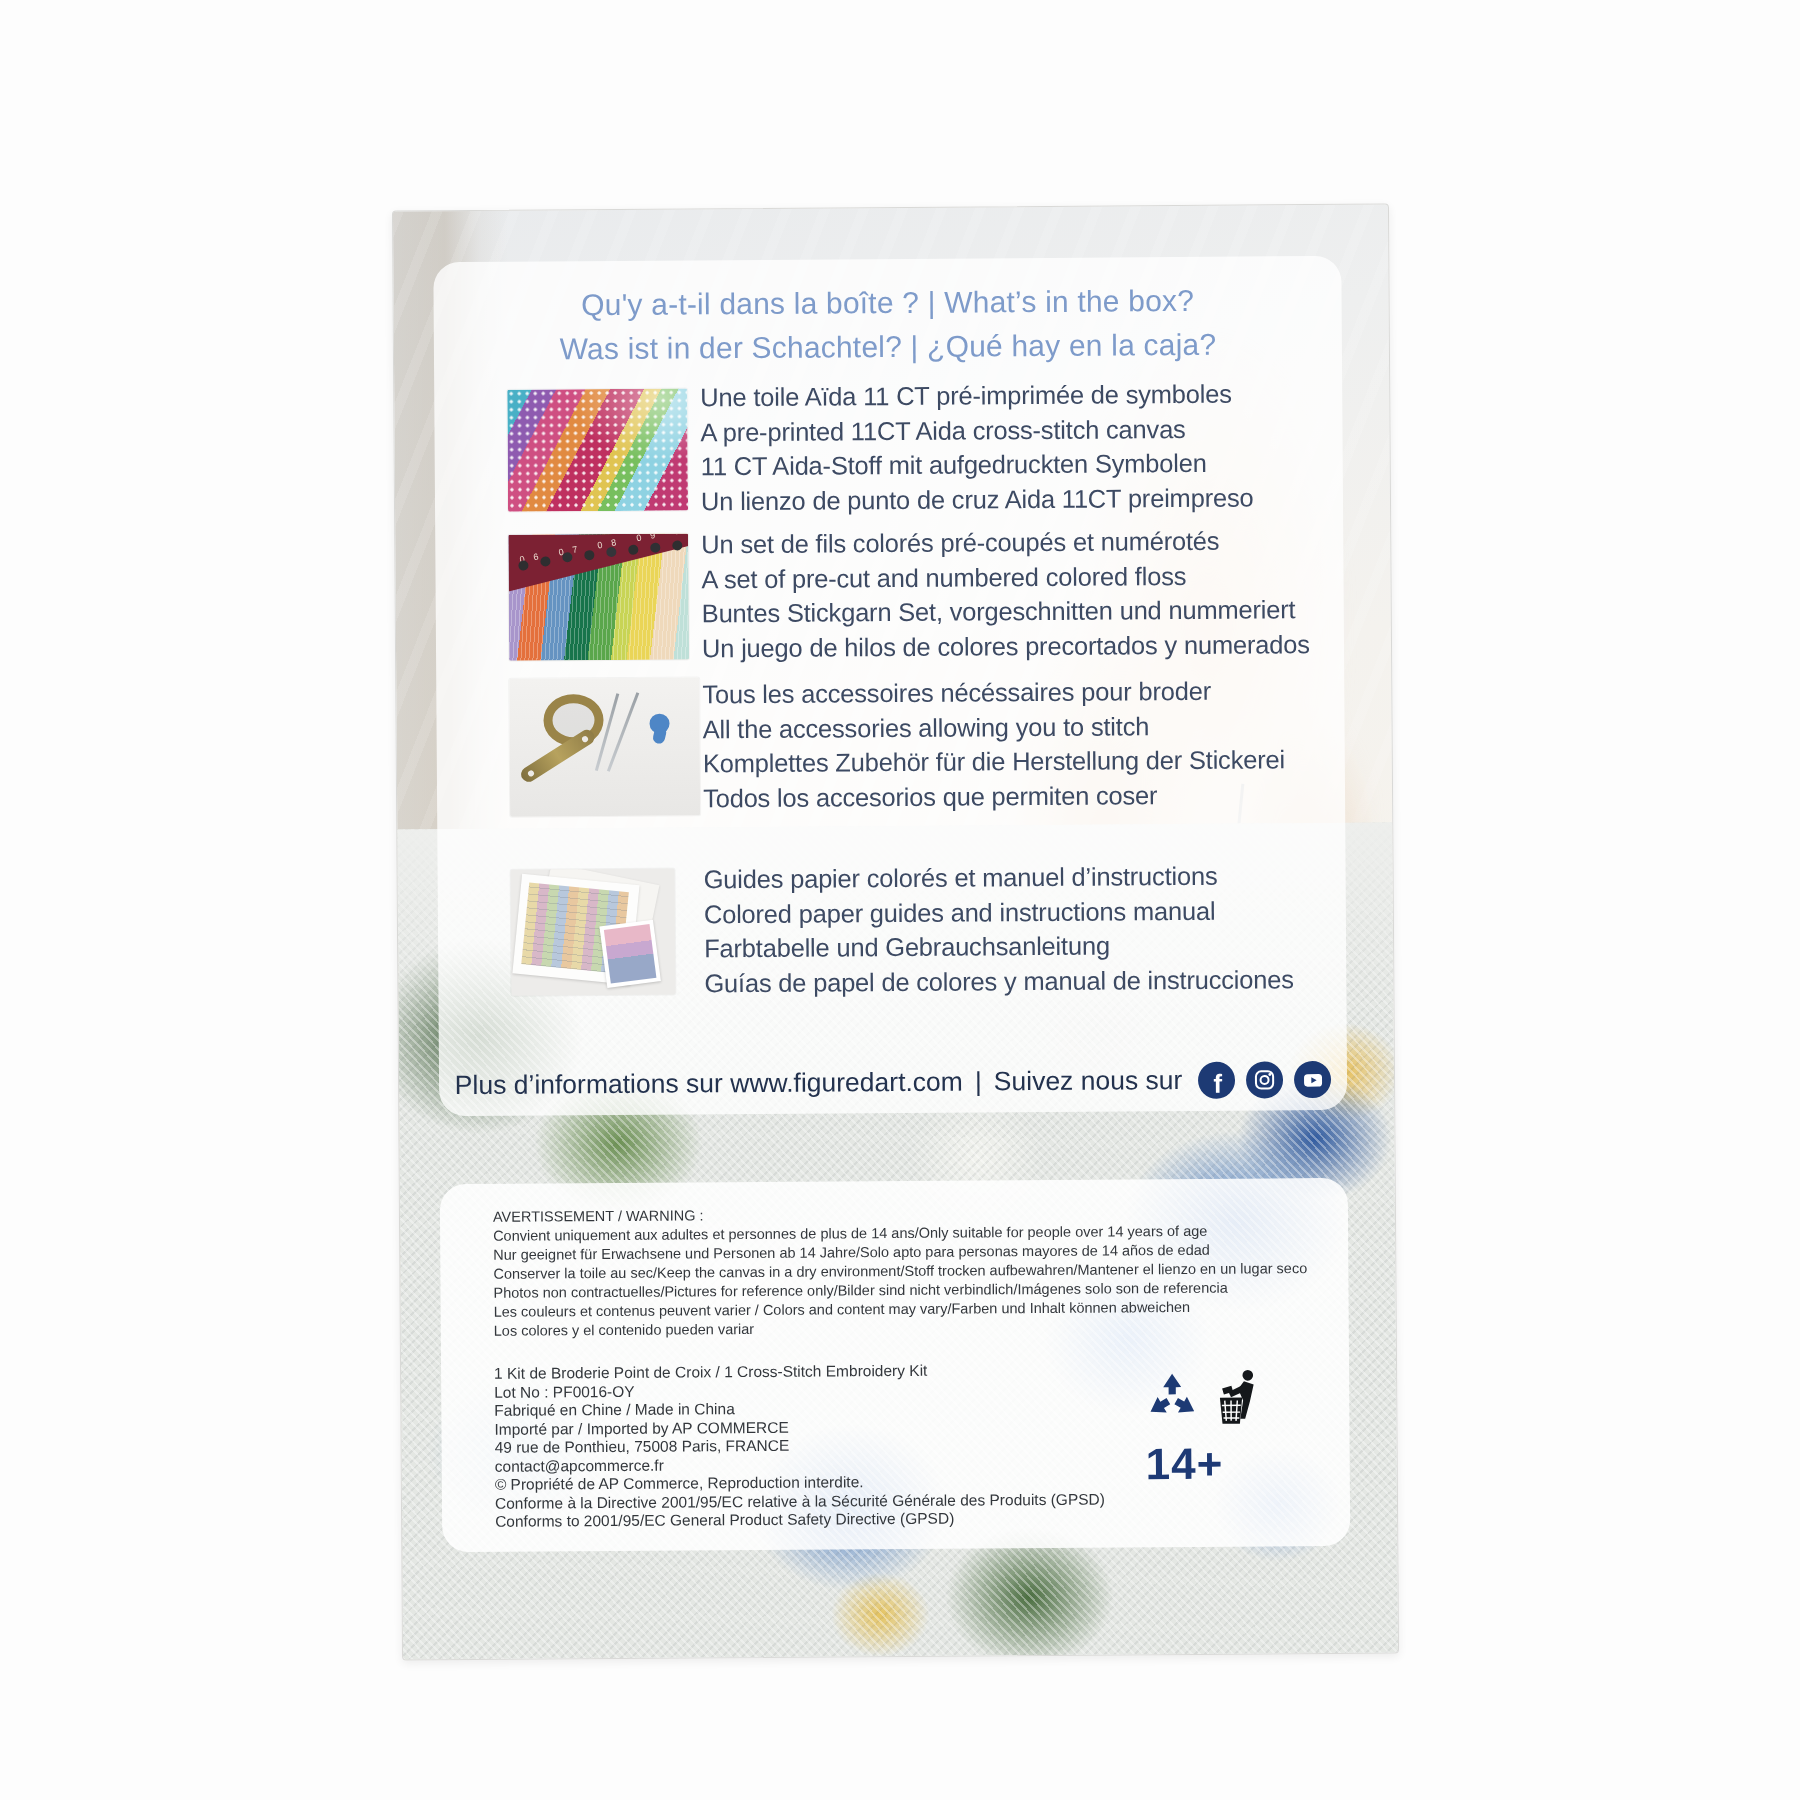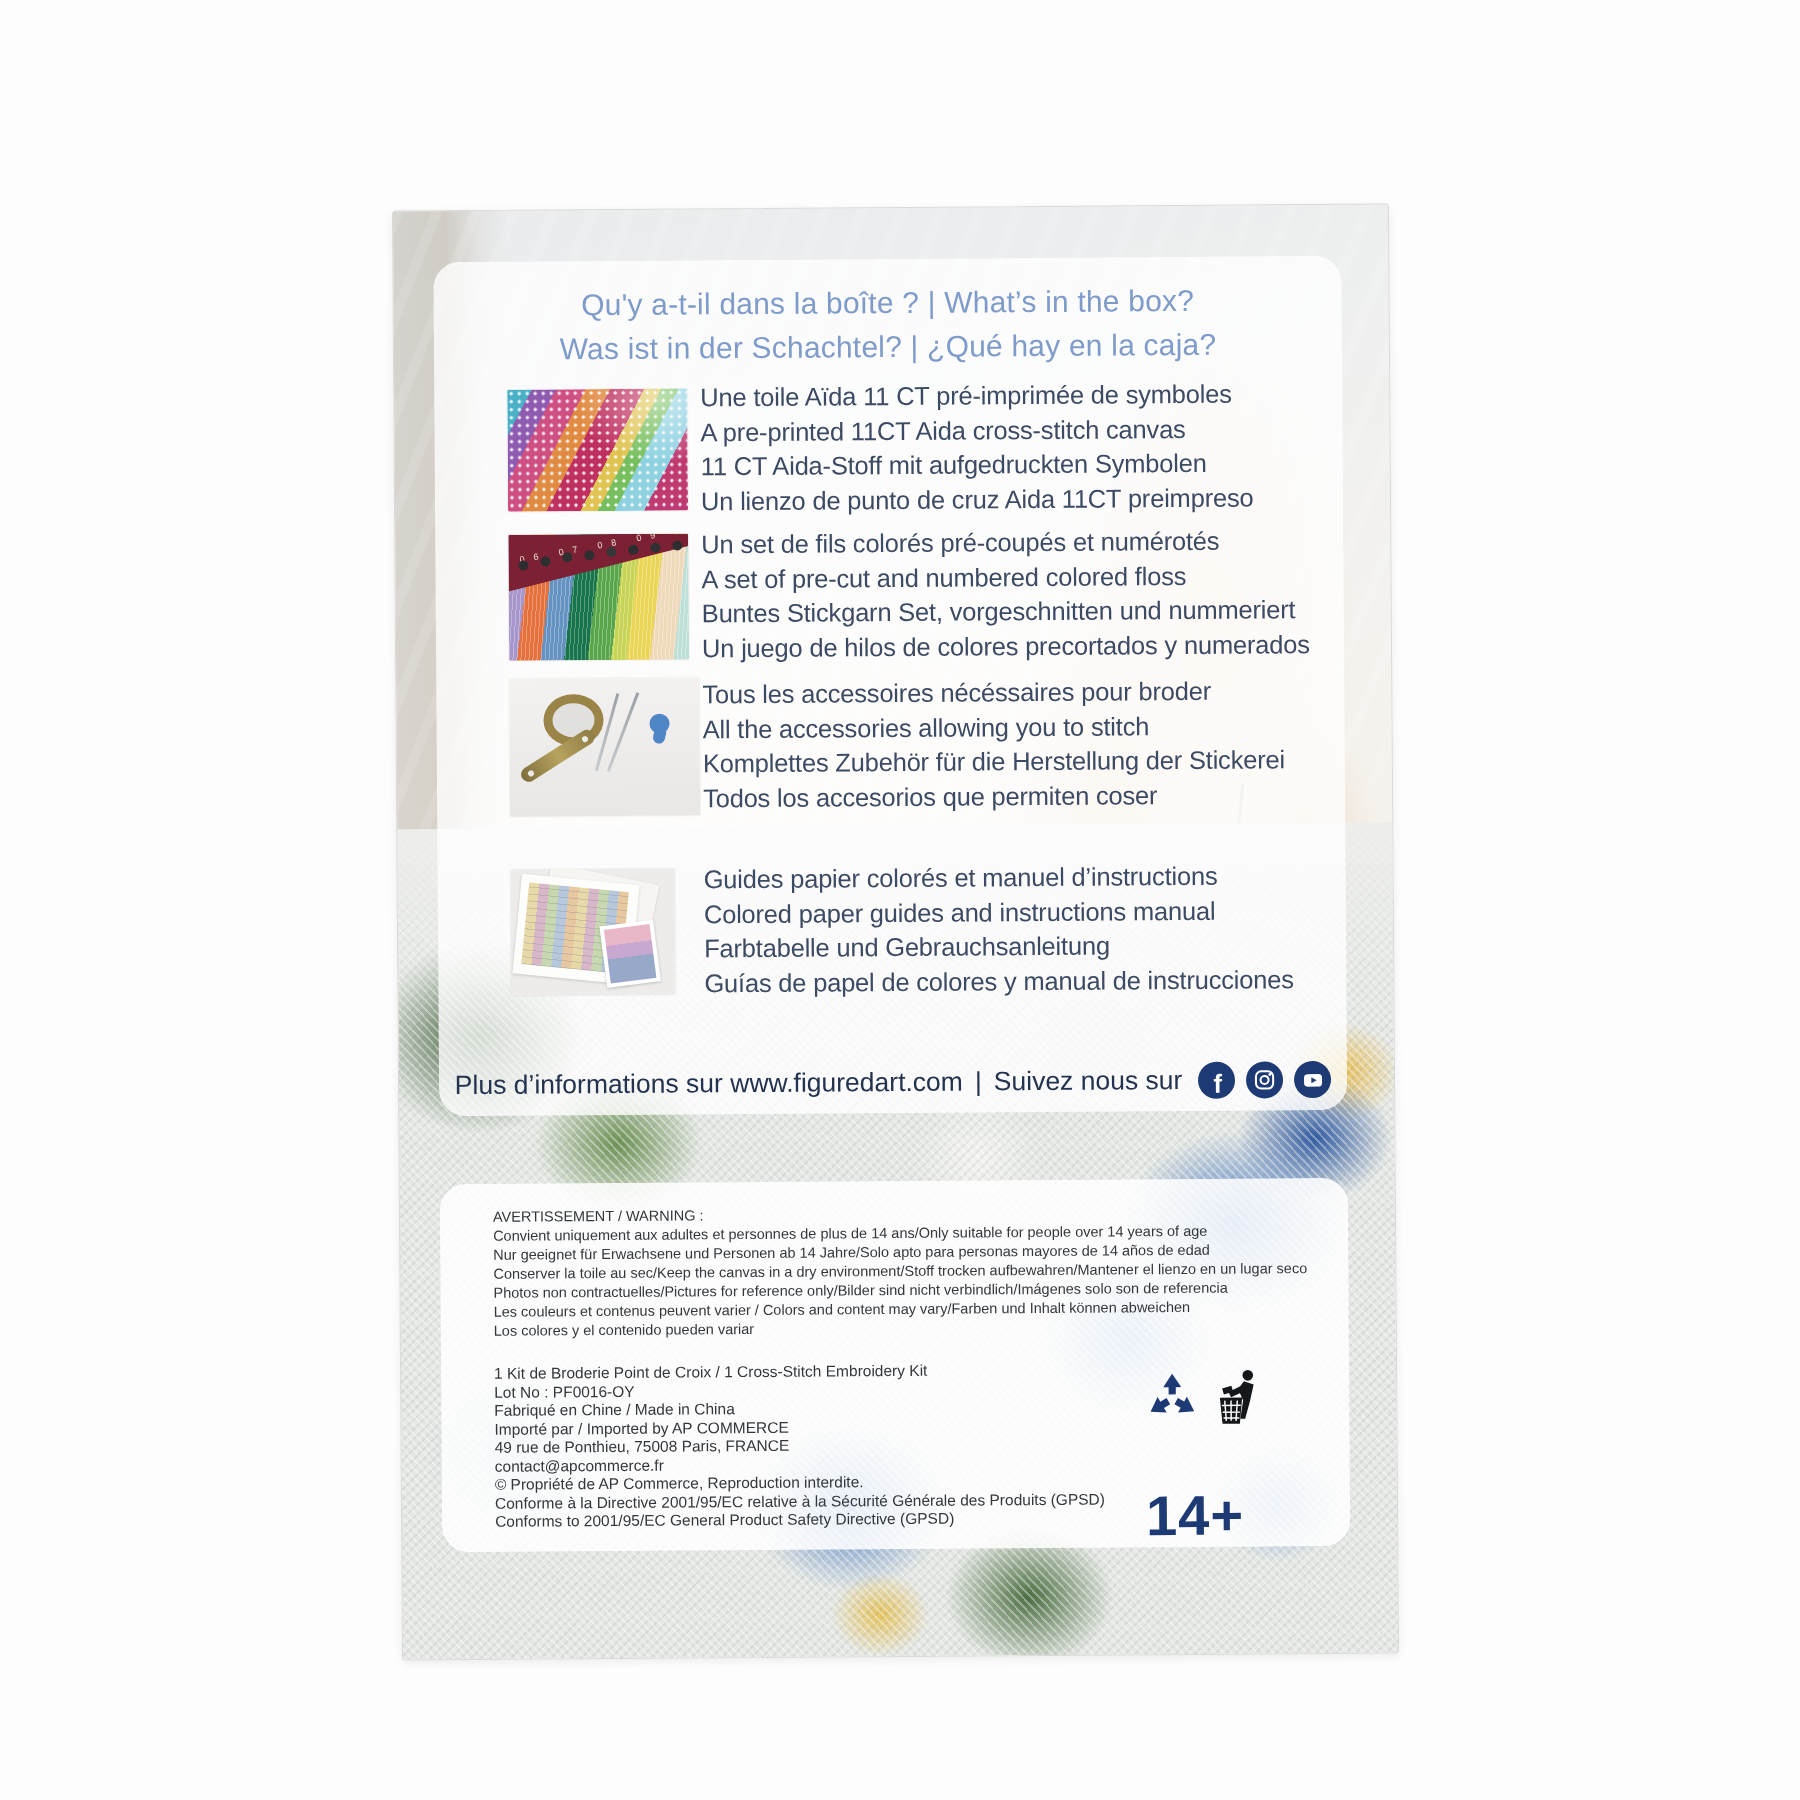--- a/index.html
+++ b/index.html
@@ -103,21 +103,21 @@
   
   .footer-row{position:absolute;bottom:12px;left:0;width:100%;display:flex;justify-content:center;align-items:center;gap:12px;
     color:#23324e;font-size:26.5px;}
   .social{display:inline-flex;gap:11px;margin-left:4px;}
   .sicon{width:37px;height:37px;border-radius:50%;background:#1d3a74;display:inline-flex;align-items:center;justify-content:center;}
   .fb-f{color:#fff;font-size:26px;font-weight:bold;line-height:1;transform:translate(1px,3px);}
   
   .warning{position:absolute;left:53px;top:24px;font-size:14.5px;line-height:19px;color:#33373c;white-space:nowrap;}
   .kitinfo{position:absolute;left:53px;top:181px;font-size:15.5px;line-height:18.5px;color:#33373c;white-space:nowrap;}
   .symbols{position:absolute;left:704px;top:190px;display:flex;gap:16px;align-items:flex-start;}
-  .age{position:absolute;left:704px;top:260px;font-size:56px;font-weight:bold;color:#1e3a75;letter-spacing:1px;margin-top:44px;}
+  .age{position:absolute;left:704px;top:260px;font-size:44px;font-weight:bold;color:#1e3a75;letter-spacing:1px;}
 </style>
 </head>
 <body>
 
 <div class="box">
   <div class="sheen"></div>
   <div class="glare"></div>
   <div class="hand"></div>
   <div class="needle"></div>
   <div class="stitch"></div>

